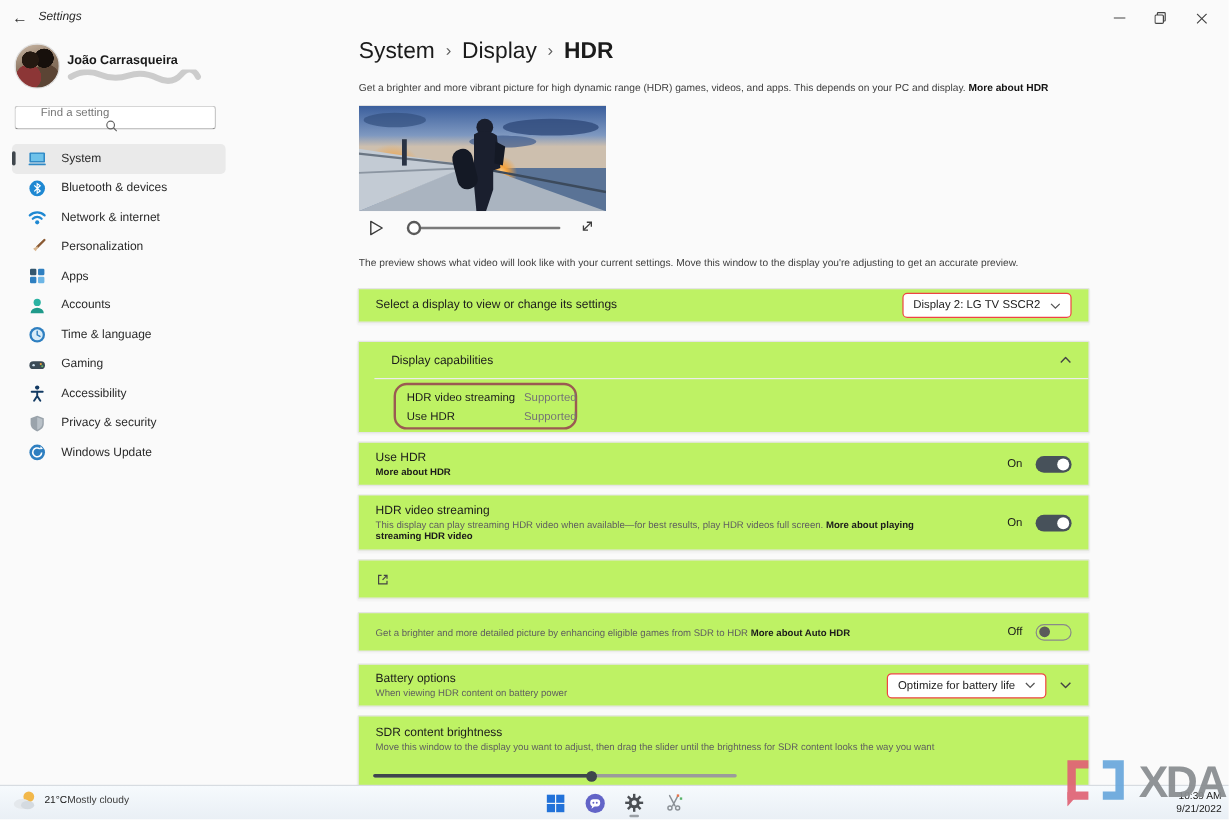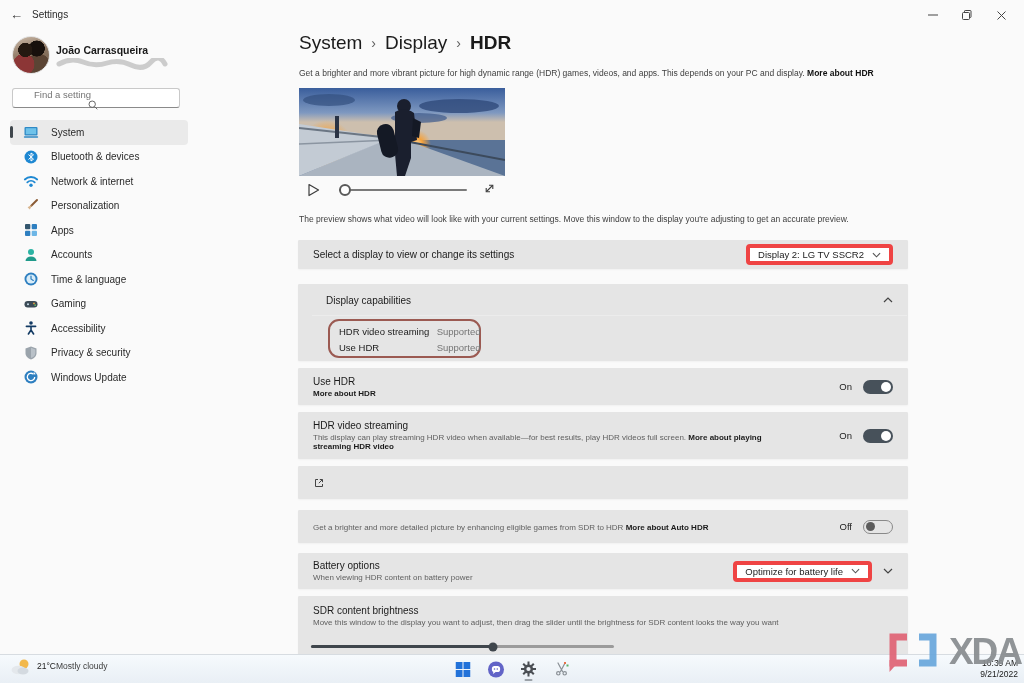--- a/index.html
+++ b/index.html
@@ -2,21 +2,21 @@
 <html><head>
 <meta charset="utf-8">
 <style>
   html,body{margin:0;padding:0;}
   .screen{position:relative;width:1024px;height:683px;background:#fafafa;overflow:hidden;
           font-family:"Liberation Sans","DejaVu Sans",sans-serif;color:#1b1b1b;}
   svg{display:block;}
 
   
   .back-btn{position:absolute;left:10px;top:7px;font-size:13px;color:#333;cursor:pointer;}
-  .app-title{position:absolute;left:32px;top:9px;font-size:10px;color:#2a2a2a;}
+  .app-title{position:absolute;left:32px;top:9px;font-size:10px;color:#2a2a2a;font-style:italic;}
   .win-controls{position:absolute;top:4px;right:6px;display:flex;}
   .win-btn{width:34px;height:22px;display:flex;align-items:center;justify-content:center;color:#444;}
 
   
   .avatar{position:absolute;left:12px;top:36px;width:36px;height:36px;border-radius:50%;
     background:
       radial-gradient(circle at 34% 36%, #241911 0 21%, transparent 22%),
       radial-gradient(circle at 66% 32%, #17100c 0 23%, transparent 24%),
       radial-gradient(circle at 30% 76%, #8c3636 0 28%, transparent 29%),
       radial-gradient(circle at 70% 78%, #5b4434 0 30%, transparent 31%),
@@ -48,37 +48,37 @@
 
   .video{position:absolute;left:1px;top:88px;width:206px;height:88px;overflow:hidden;}
   .media-row{position:absolute;left:1px;top:181px;width:206px;height:18px;}
   .play-btn{position:absolute;left:8px;top:2px;}
   .media-slider{position:absolute;left:40px;top:8px;width:128px;height:2px;background:#7a7a7a;border-radius:1px;}
   .media-thumb{position:absolute;top:50%;transform:translate(-50%,-50%);width:12px;height:12px;border-radius:50%;
     background:#fff;border:2px solid #5a5a5a;box-sizing:border-box;}
   .expand-btn{position:absolute;left:184px;top:1px;}
   .preview-note{position:absolute;left:1px;top:214px;width:600px;font-size:8.5px;color:#404040;}
 
-  .card{position:absolute;left:0;width:610px;background:#e5e5e5;border:1px solid #e5e5e5;border-radius:1px;
+  .card{position:absolute;left:0;width:610px;background:#bef264;border:1px solid #e5e5e5;border-radius:1px;
     box-sizing:border-box;box-shadow:0 1px 2px rgba(0,0,0,0.04);}
   .card-flex{display:flex;align-items:center;justify-content:space-between;padding:0 14px;}
   .row-title{font-size:10px;color:#1b1b1b;}
   .row-sub{font-size:8px;color:#5f5f5f;margin-top:2px;}
   .row-sub b{color:#1b1b1b;}
   .row-link{font-size:8px;font-weight:bold;color:#1b1b1b;margin-top:2px;}
   .right-group{display:flex;align-items:center;gap:11px;flex-shrink:0;}
   .state-label{font-size:9.5px;color:#1b1b1b;}
 
   .toggle{position:relative;width:30px;height:14px;border-radius:8px;box-sizing:border-box;cursor:pointer;}
   .toggle.on{background:#47515a;}
   .toggle.on .knob{position:absolute;right:2px;top:2px;width:10px;height:10px;border-radius:50%;background:#fff;}
   .toggle.off{border:1px solid #898989;background:transparent;}
   .toggle.off .knob{position:absolute;left:2px;top:1.5px;width:9px;height:9px;border-radius:50%;background:#5b5b5b;}
 
-  .dropdown{display:flex;align-items:center;justify-content:space-between;background:#fff;border:4px solid #ef4444;
+  .dropdown{display:flex;align-items:center;justify-content:space-between;background:#fff;border:1px solid #ef4444;
     border-radius:4px;height:21px;padding:0 8px;box-sizing:border-box;cursor:pointer;}
   .dropdown-label{font-size:9.5px;color:#1b1b1b;white-space:nowrap;margin-right:8px;}
 
   .cap-annotation{position:absolute;left:29px;top:34px;width:153px;height:39px;
     border:2px solid #9b5a52;border-radius:11px;box-sizing:border-box;}
   .cap-row{position:absolute;left:40px;font-size:9.5px;}
   .cap-name{display:inline-block;width:95px;color:#1b1b1b;}
   .cap-status{color:#757575;}
 
   .sdr-slider{position:absolute;left:12px;top:48px;width:303px;height:3px;background:#9b9b9b;border-radius:2px;}

